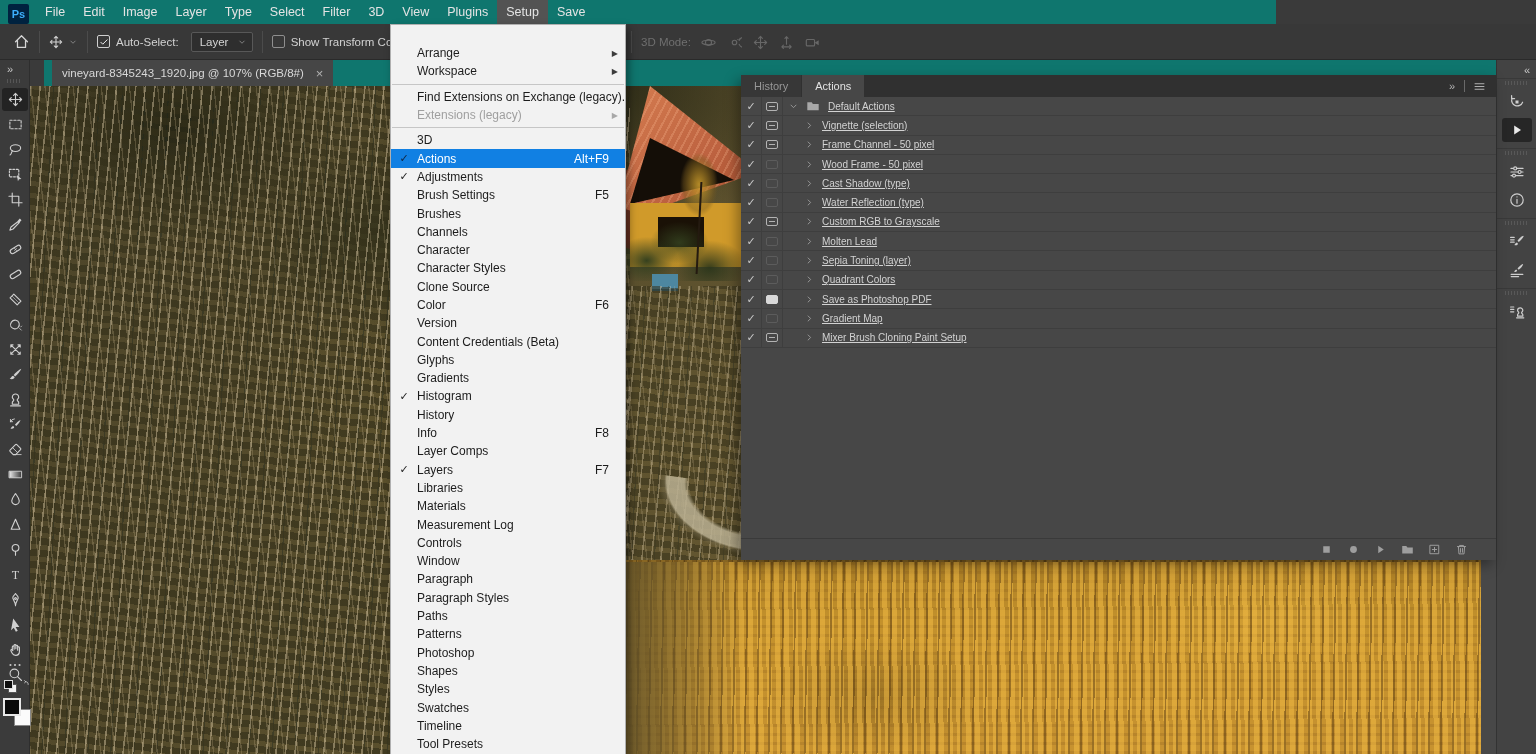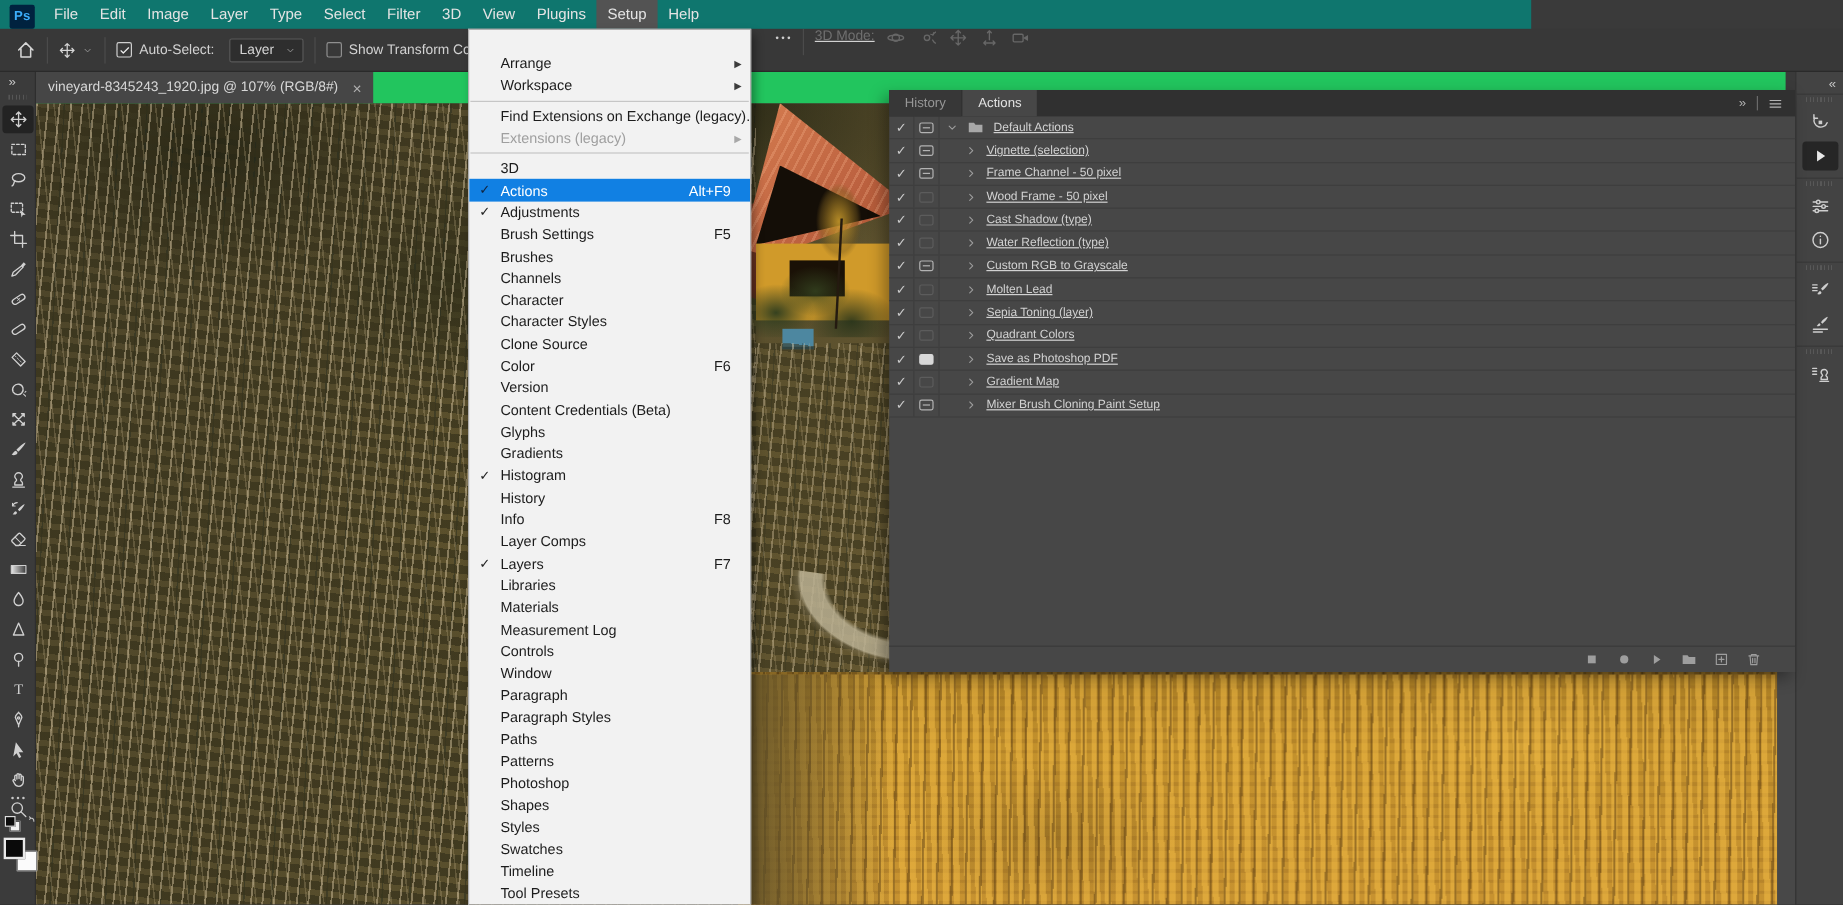--- a/index.html
+++ b/index.html
@@ -27,27 +27,27 @@
   .ob-icon { margin-left:13px; color:#d6d6d6; display:flex; align-items:center; }
   .ob-tool { display:flex; align-items:center; gap:5px; color:#d6d6d6; }
   .ob-chevron { color:#9a9a9a; display:flex; }
   .ob-check { display:flex; align-items:center; gap:6px; white-space:nowrap; }
   .cbx { width:13px; height:13px; border:1px solid #8f8f8f; border-radius:2px; display:flex;
     align-items:center; justify-content:center; color:#eee; background:transparent; }
   .cbx.checked { border-color:#cfcfcf; }
   .ob-select { margin-left:12px; width:62px; height:20px; background:#2e2e2e; border:1px solid #585858;
     border-radius:2px; display:flex; align-items:center; justify-content:space-between; padding:0 5px 0 8px;
     color:#d5d5d5; }
-  .ob-right { position:absolute; left:645px; top:0; height:36px; display:flex; align-items:flex-start;text-decoration:underline; }
+  .ob-right { position:absolute; left:607px; top:0; height:36px; display:flex; align-items:center; }
   .ob-ellipsis { color:#cfcfcf; display:flex; }
   .ob-3dlabel { color:#6f6f6f; margin-right:10px; white-space:nowrap; }
   .ob-3dicons { display:flex; gap:11px; color:#676767; align-items:center; }
 
   
-  .tab-strip { position:absolute; left:22px; top:60px; width:1466px; height:26px; background:#22c55e; z-index:2; }
+  .tab-strip { position:absolute; left:44px; top:60px; width:1466px; height:26px; background:#0f766e; z-index:2; }
   .doc-tab { position:absolute; left:8px; top:0; height:26px; background:#464646; color:#d8d8d8;
     font-size:11.5px; display:flex; align-items:center; padding:0 10px; gap:12px; white-space:nowrap; }
   .tab-close { color:#b0b0b0; font-size:13px; line-height:1; }
 
   
   .toolbar { position:absolute; left:0; top:60px; width:30px; height:694px; background:#3b3b3b;
     border-right:1px solid #2e2e2e; z-index:6; }
   .tb-expand { color:#c6c6c6; font-size:11px; letter-spacing:-2px; padding:3px 0 0 7px; height:18px; }
   .tb-grip { height:4px; margin:1px 7px 4px 7px;
     background-image:repeating-linear-gradient(90deg,#565656 0 1px, transparent 1px 3px); }
@@ -184,21 +184,21 @@
         <div class="menu-item">Edit</div>
         <div class="menu-item">Image</div>
         <div class="menu-item">Layer</div>
         <div class="menu-item">Type</div>
         <div class="menu-item">Select</div>
         <div class="menu-item">Filter</div>
         <div class="menu-item">3D</div>
         <div class="menu-item">View</div>
         <div class="menu-item">Plugins</div>
         <div class="menu-item active">Setup</div>
-        <div class="menu-item">Help</div>
+        <div class="menu-item">Save</div>
       </div>
   </div>
 
   <div class="options-bar">
     <div class="ob-icon" id="i-home">
         <svg width="17" height="17" viewBox="0 0 16 16" fill="none" stroke="currentColor" stroke-width="1.2" stroke-linecap="round" stroke-linejoin="round">
           <path d="M2.4 8.2 8 2.6l5.6 5.6M4.2 7v6.6h7.6V7"></path>
         </svg>
       </div>
     <div class="ob-sep"></div>

